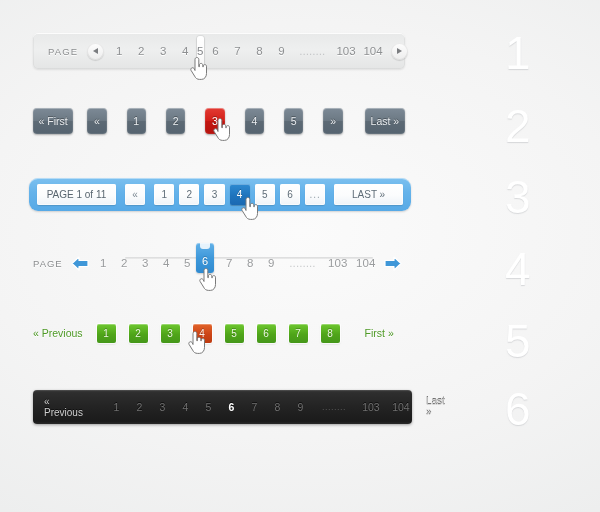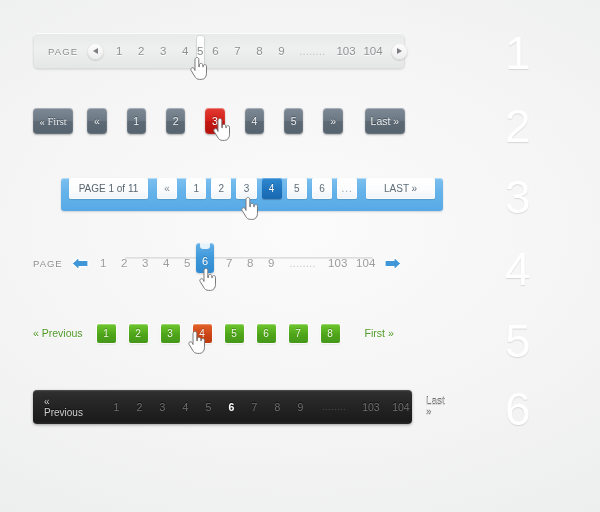--- a/index.html
+++ b/index.html
@@ -124,45 +124,44 @@
     box-shadow: inset 0 1px 0 rgba(255,255,255,0.28),
                 inset 0 0 0 1px rgba(255,255,255,0.08),
                 0 1px 2px rgba(0,0,0,0.3);
     color: #e9ecef;
     font-size: 10.5px;
     display: flex; align-items: center; justify-content: center;
     text-shadow: 0 -1px 0 rgba(0,0,0,0.35);
     box-sizing: border-box;
   }
   .btn2.sq { width: 27px; }
-  .btn2.first { width: 56px; margin-right: 14px; font-family: Liberation Serif, serif; }
+  .btn2.first { width: 56px; margin-right: 14px; }
   .btn2.last { width: 56px; margin-left: 2px; }
   .btn2.arrow { width: 27px; }
   .btn2.red {
     background: linear-gradient(to bottom, #e23b33 0%, #d21f18 50%, #c31711 51%, #b5130e 100%);
     box-shadow: inset 0 1px 0 rgba(255,255,255,0.32),
                 inset 0 0 0 1px rgba(255,255,255,0.07),
                 0 1px 2px rgba(0,0,0,0.32);
     color: #fff;
     text-shadow: 0 -1px 0 rgba(0,0,0,0.35);
   }
   .g2w { width: 20px; flex: 0 0 auto; }
 
   
   .row3 {
     position: absolute;
     left: 29px; top: 178px;
     width: 382px; height: 33px;
-    border-radius: 3px;
+    border-radius: 9px;
     background: linear-gradient(to bottom, #7cc0ef 0%, #64b2ea 45%, #57a9e6 100%);
     box-shadow: inset 0 1px 0 rgba(255,255,255,0.45), 0 1px 2px rgba(0,0,0,0.16);
-    display: flex; align-items: flex-start;
+    display: flex; align-items: center;
     padding: 0 8px;
     box-sizing: border-box;
-    margin-left: 32px;
   }
   .btn3 {
     height: 21px;
     border-radius: 2px;
     background: linear-gradient(to bottom, #ffffff 0%, #fbfcfd 55%, #eef3f8 100%);
     box-shadow: 0 1px 1px rgba(0,0,0,0.13), inset 0 0 0 1px rgba(255,255,255,0.6);
     color: #5f6d78;
     font-size: 10px;
     display: flex; align-items: center; justify-content: center;
     box-sizing: border-box;

